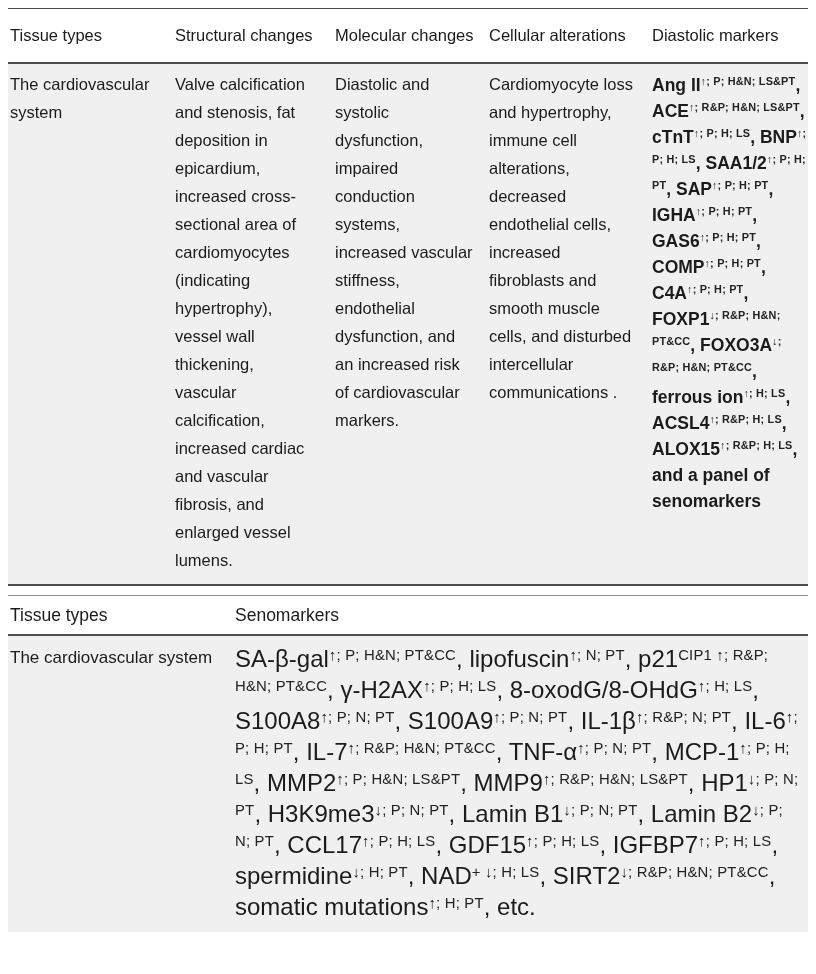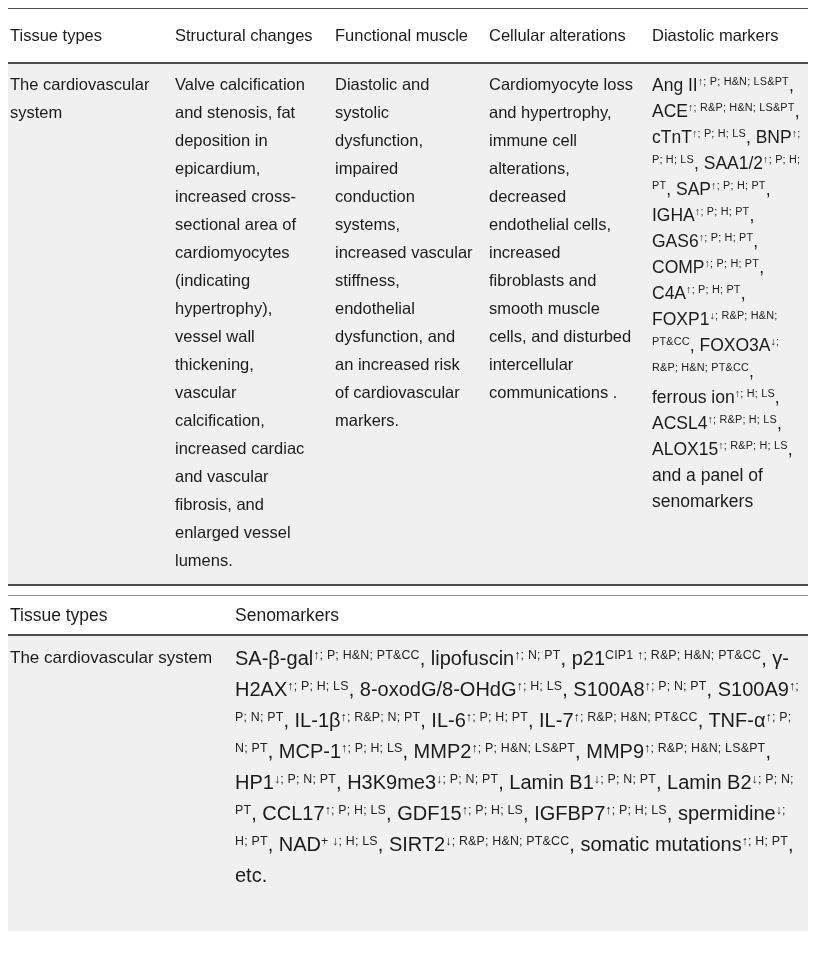--- a/index.html
+++ b/index.html
@@ -15,33 +15,33 @@
   .t1{border-top:1px solid #4d4d4d;border-bottom:2px solid #4d4d4d;}
   .t1 thead th{
     border-bottom:2px solid #4d4d4d;background:#ffffff;
     font-size:16.5px;line-height:22px;vertical-align:middle;
     padding:5px 12px 5px 2px;height:54px;
   }
   .t1 tbody td{
     background:#f0f0f0;font-size:16.5px;line-height:28px;
     padding:6px 14px 10px 2px;
   }
-  .t1 td.markers-cell{font-size:17.5px;line-height:26px;padding:8px 0 10px 2px;}
+  .t1 td.markers-cell{font-size:17.5px;line-height:26px;padding:8px 0 10px 2px;font-weight:bold;}
   
   .t2{margin-top:9px;border-top:1px solid #8f8f8f;}
   .t2 thead th{
     border-bottom:2px solid #4d4d4d;background:#ffffff;
     font-size:17.5px;line-height:22px;vertical-align:middle;
     padding:8px 12px 8px 2px;height:40px;
   }
   .t2 tbody td{
     background:#f0f0f0;font-size:17px;line-height:28px;
     padding:8px 12px 10px 2px;height:296px;
   }
-  .t2 td.markers-cell{font-size:20px;line-height:31px;padding:7px 8px 10px 2px;margin-top:8px;}
+  .t2 td.markers-cell{font-size:24px;line-height:31px;padding:7px 8px 10px 2px;margin-top:8px;}
   
   .mk-name{white-space:normal;}
   sup.mk-sup{
     font-size:0.62em;line-height:0;position:relative;top:-0.48em;
     vertical-align:baseline;letter-spacing:0.2px;color:#222222;
   }
 </style>
 </head>
 <body>
 
@@ -52,21 +52,21 @@
       <col style="width:165px">
         <col style="width:160px">
         <col style="width:154px">
       <col style="width:163px">
         <col style="width:158px">
     </colgroup>
     <thead>
       <tr>
         <th>Tissue types</th>
         <th>Structural changes</th>
-        <th>Functional muscle</th>
+        <th>Molecular changes</th>
         <th>Cellular alterations</th>
         <th>Diastolic markers</th>
       </tr>
     </thead>
     <tbody>
       <tr>
         <td>The cardiovascular system</td>
         <td>Valve calcification and stenosis, fat deposition in epicardium, increased cross-sectional area of cardiomyocytes (indicating hypertrophy), vessel wall thickening, vascular calcification, increased cardiac and vascular fibrosis, and enlarged vessel lumens.</td>
         <td>Diastolic and systolic dysfunction, impaired conduction systems, increased vascular stiffness, endothelial dysfunction, and an increased risk of cardiovascular markers.</td>
         <td>Cardiomyocyte loss and hypertrophy, immune cell alterations, decreased endothelial cells, increased fibroblasts and smooth muscle cells, and disturbed intercellular communications .</td>

